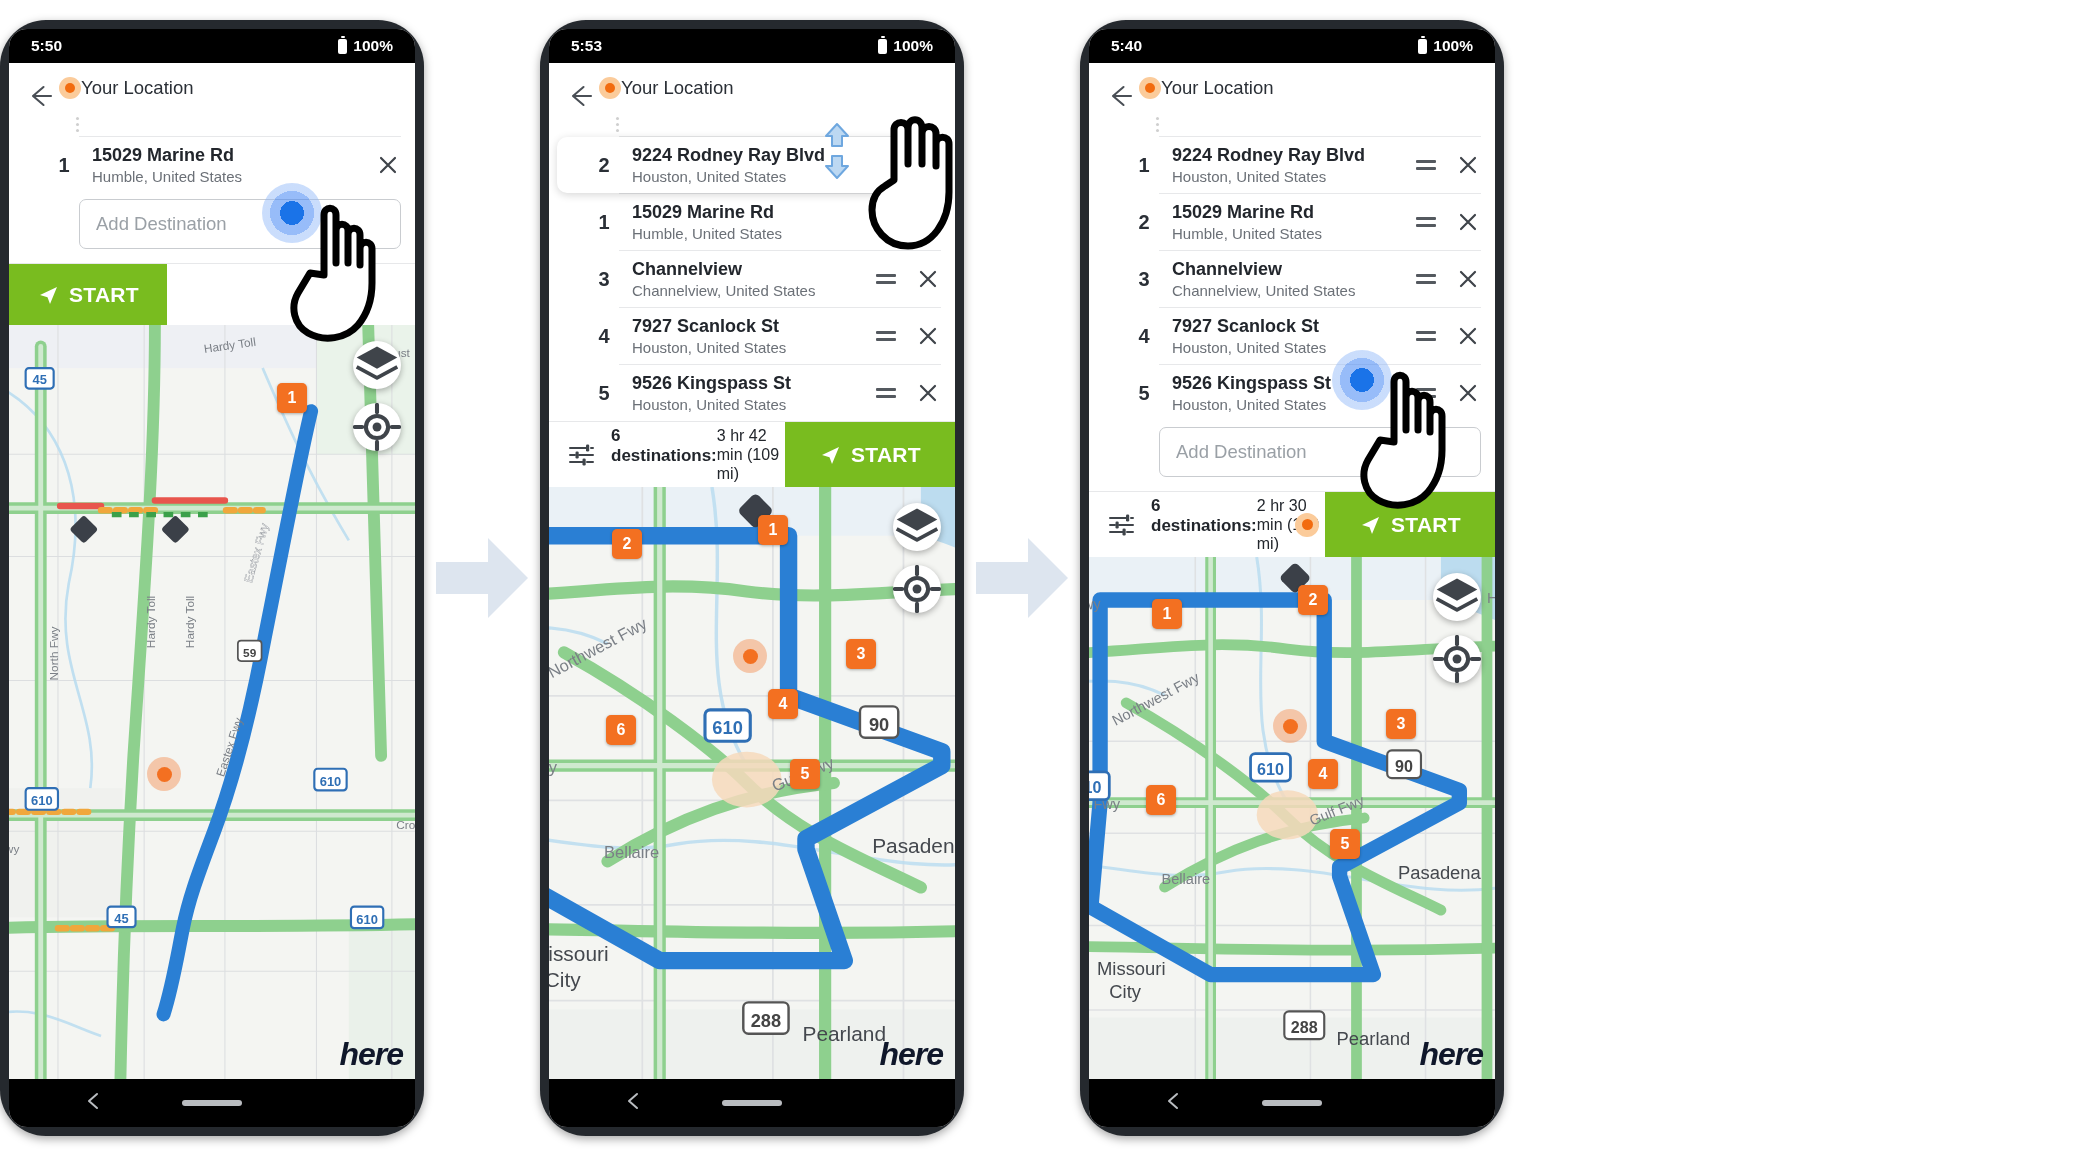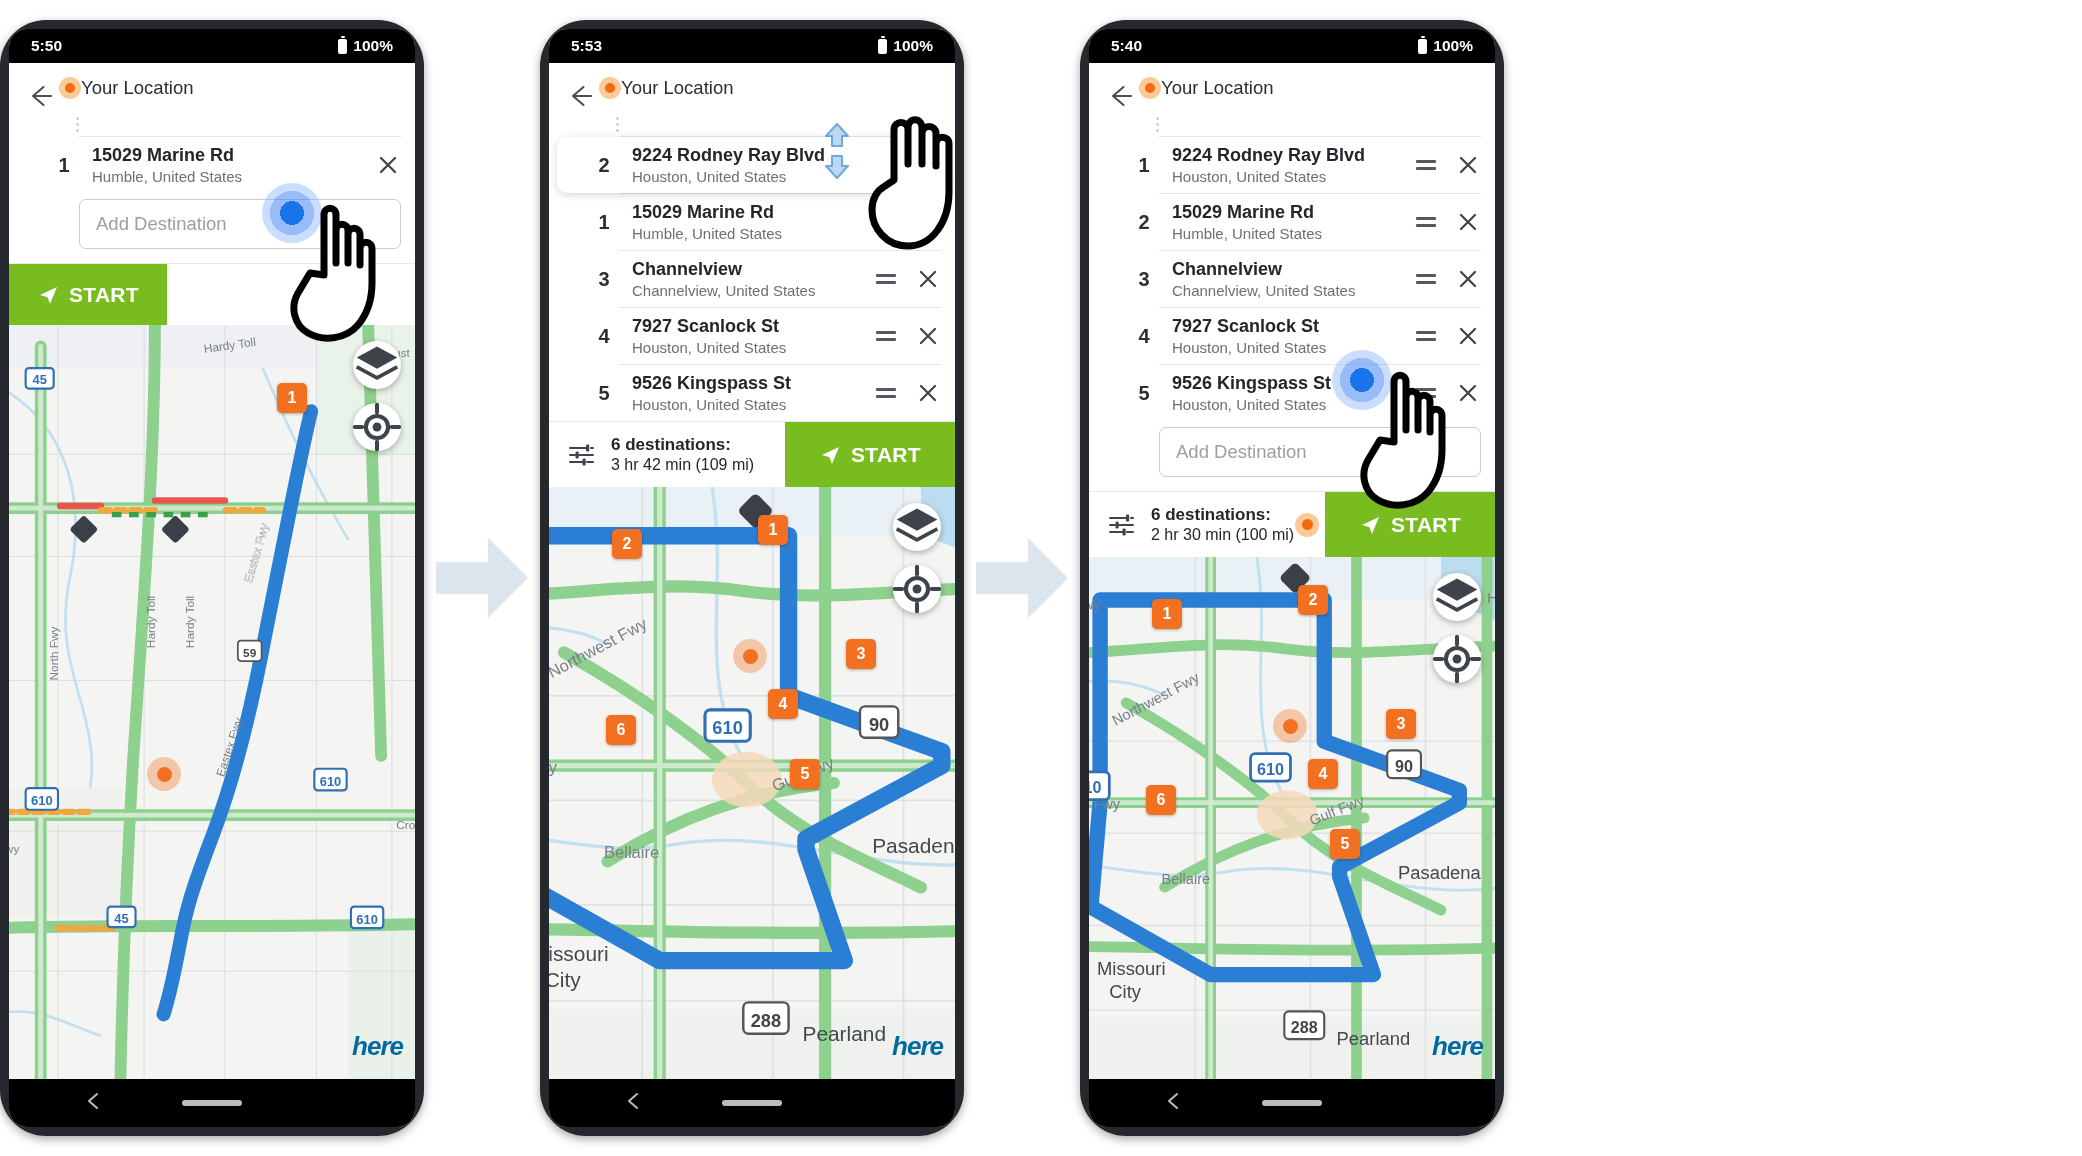--- a/index.html
+++ b/index.html
@@ -90,21 +90,21 @@
 
   
   .summary {
     display:flex; align-items:stretch; border-top:1px solid #e7e8ea;
     height:62px; background:#fff; position:relative;
   }
   .summary.tall { height:66px; }
   .sum-left { display:flex; align-items:center; gap:16px; padding-left:18px; flex:1; min-width:0;}
   .sum-ico { width:28px;height:28px;flex:0 0 auto; }
   .sum-text-1line { font-size:17px; color:#2a2f36; }
-  .sum-stack { display:flex; flex-direction:column; justify-content:center; line-height:1.2;}
+  .sum-stack { display:flex; justify-content:center; line-height:1.2;}
   .sum-strong { font-size:17px; font-weight:700; color:#22262c;}
   .sum-weak { font-size:16px; color:#22262c;}
   .startbtn {
     background:#79bc1f; color:#fff; display:flex; align-items:center; justify-content:center;
     gap:10px; width:158px; flex:0 0 auto; font-size:21px; font-weight:700; letter-spacing:.3px;
   }
   .startbtn.wide { width:170px; }
 
   
   .float-origin {
@@ -118,22 +118,22 @@
   .map { position:relative; flex:1; overflow:hidden; background:#f3f4f2; }
   .map svg { position:absolute; inset:0; width:100%; height:100%; display:block;}
   .mapctrl {
     position:absolute; right:14px; width:48px;height:48px;border-radius:50%;
     background:#fff; box-shadow:0 2px 6px rgba(0,0,0,.3);
     display:flex;align-items:center;justify-content:center;
   }
   .mapctrl.layers { top:16px; }
   .mapctrl.gps { top:78px; }
   .herelogo {
-    position:absolute; right:12px; bottom:17px;
-    font-size:26px; font-weight:700; color:#0369a1; font-style:italic; letter-spacing:-1px;
+    position:absolute; right:12px; bottom:6px;
+    font-size:32px; font-weight:700; color:#0f172a; font-style:italic; letter-spacing:-1px;
   }
   .pin {
     position:absolute; width:30px;height:30px;background:#f37021;color:#fff;
     border-radius:5px; display:flex;align-items:center;justify-content:center;
     font-size:16px;font-weight:700; box-shadow:0 1px 3px rgba(0,0,0,.3);
   }
   .pin:after{
     content:""; position:absolute; bottom:-5px; left:50%; transform:translateX(-50%) rotate(45deg);
     width:10px;height:10px;background:#f37021; border-radius:2px; z-index:-1;
   }

